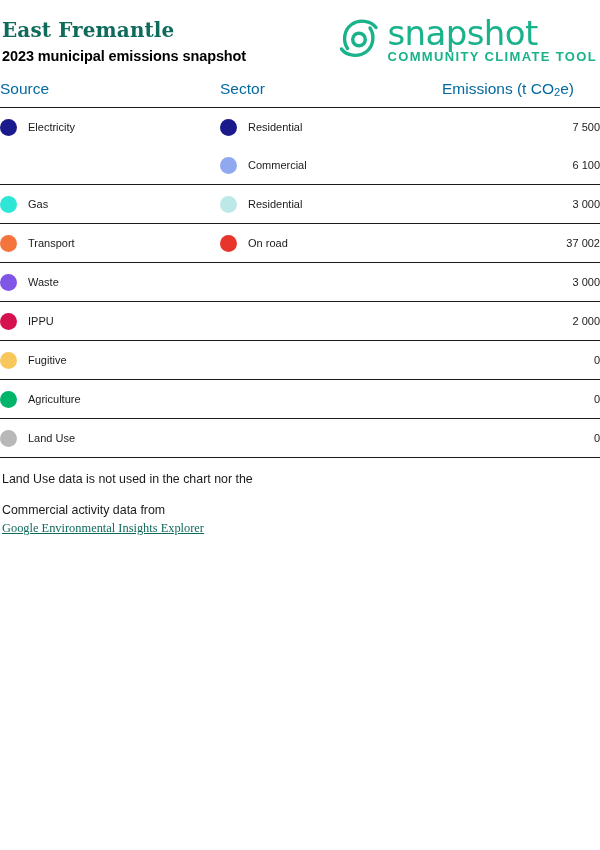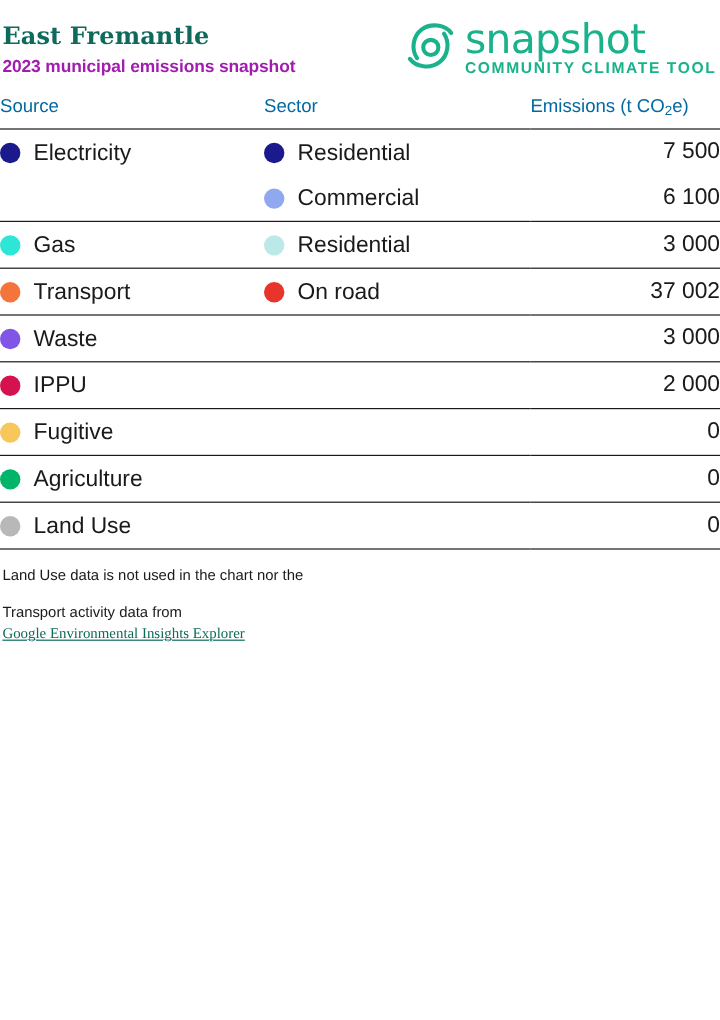--- a/index.html
+++ b/index.html
@@ -41,21 +41,21 @@
     font-size: 20px;
     line-height: 24px;
     color: #0e6b5b;
     margin: 2px 0 0 0;
     letter-spacing: 0.1px;
   }
   .muni-sub {
     font-size: 14.5px;
     font-weight: bold;
     line-height: 18px;
-    color: #a21caf;
+    color: #000000;
     margin-top: 5px;
     letter-spacing: -0.1px;
   }
 
   
   .logo {
     display: flex;
     align-items: flex-start;
     gap: 7px;
     padding-top: 2px;
@@ -108,21 +108,21 @@
   .col-sector { width: 222px; }
   .col-emis   { width: 158px; }
   .th-emis {
     text-align: right;
     padding-right: 2px;
   }
   .table td {
     padding: 0;
     vertical-align: middle;
     height: 38px;
-    font-size: 19px;
+    font-size: 11px;
     color: #1a1a1a;
   }
   tr.rowline > td {
     border-bottom: 1.1px solid #1a1a1a;
   }
   tr.noline > td {
     border-bottom: none;
   }
   .cell-inner {
     display: flex;
@@ -323,17 +323,17 @@
           <td>
             <div class="cell-inner"></div>
           </td>
           <td class="emis">0</td>
         </tr>
       </tbody>
   </table>
 
   <div class="notes">
     <div>Land Use data is not used in the chart nor the</div>
-    <div class="note-gap">Transport activity data from</div>
+    <div class="note-gap">Commercial activity data from</div>
     <a class="note-link" href="#">Google Environmental Insights Explorer</a>
   </div>
 
 </div>
 
 </body></html>

